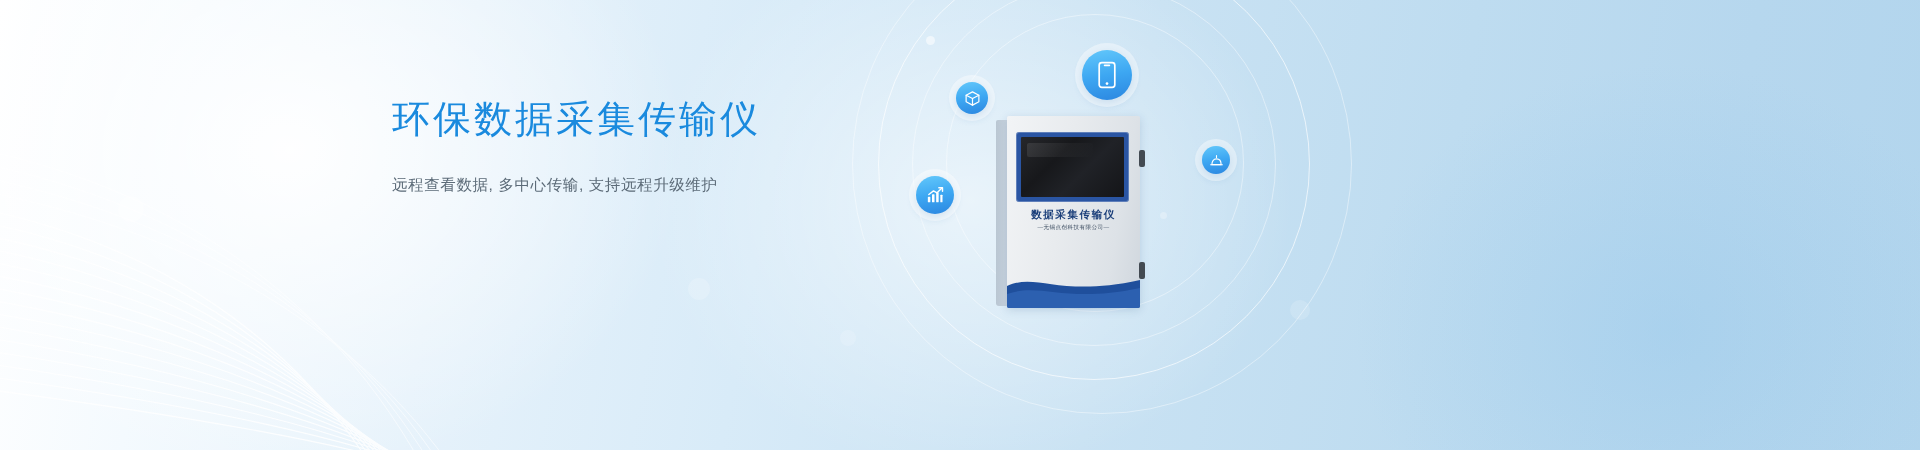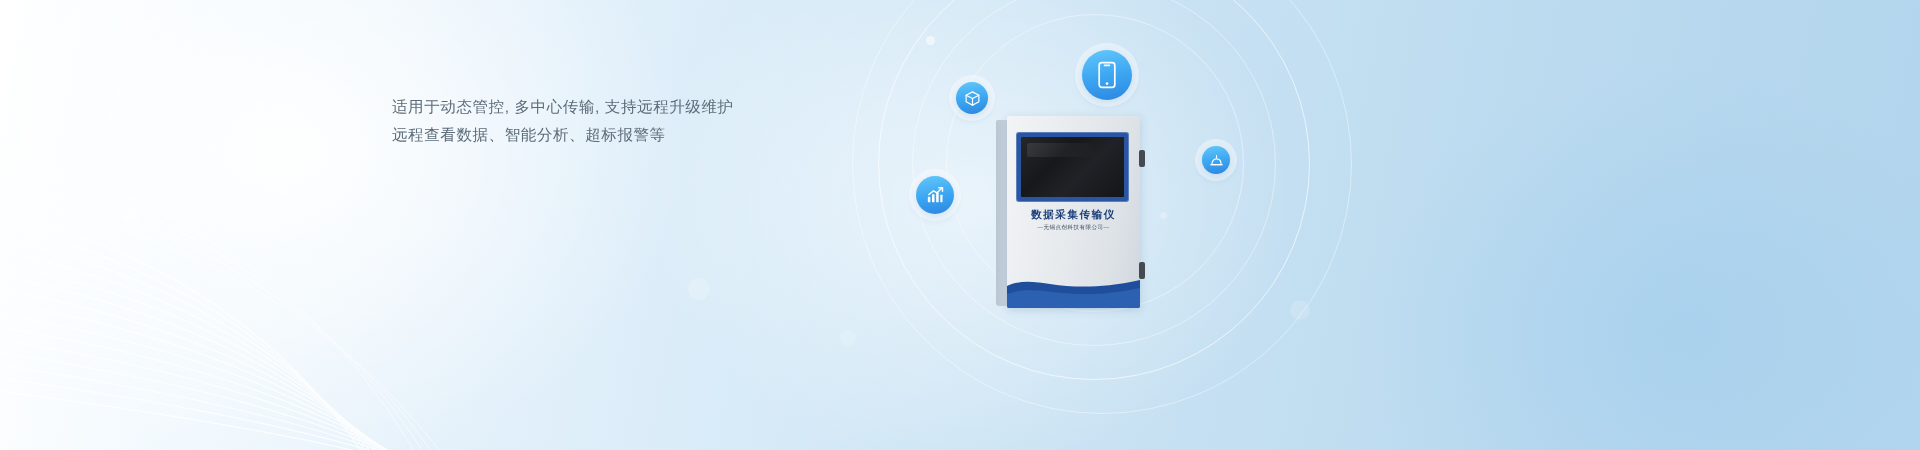--- a/index.html
+++ b/index.html
@@ -130,22 +130,22 @@
       <path d="M-30,102 C212,138 394,240 500,400"></path>
     </g>
   </svg>
 
   <div class="bokeh" style="left:118px;top:196px;width:26px;height:26px;"></div>
   <div class="bokeh" style="left:688px;top:278px;width:22px;height:22px;opacity:.5;"></div>
   <div class="bokeh" style="left:840px;top:330px;width:16px;height:16px;opacity:.45;"></div>
   <div class="bokeh" style="left:1290px;top:300px;width:20px;height:20px;opacity:.45;"></div>
 
   <div id="copy">
-    <div class="sub-line">适用于动态管控, 多中心传输, 支持远程升级维护</div>
-    <div class="sub-line">远程查看数据、智能分析、超标报警等</div>
+    <h1 id="headline">环保数据采集传输仪</h1>
+    <div class="sub-line">远程查看数据, 多中心传输, 支持远程升级维护</div>
   </div>
 
   <div id="device-area">
 
     <div class="arc" style="left:18px;top:-52px;width:430px;height:430px;"></div>
     <div class="arc faint" style="left:-8px;top:-86px;width:498px;height:498px;"></div>
     <div class="arc faint" style="left:52px;top:-18px;width:362px;height:362px;"></div>
     <div class="arc faint" style="left:86px;top:14px;width:296px;height:296px;"></div>
 
     <div id="device">

